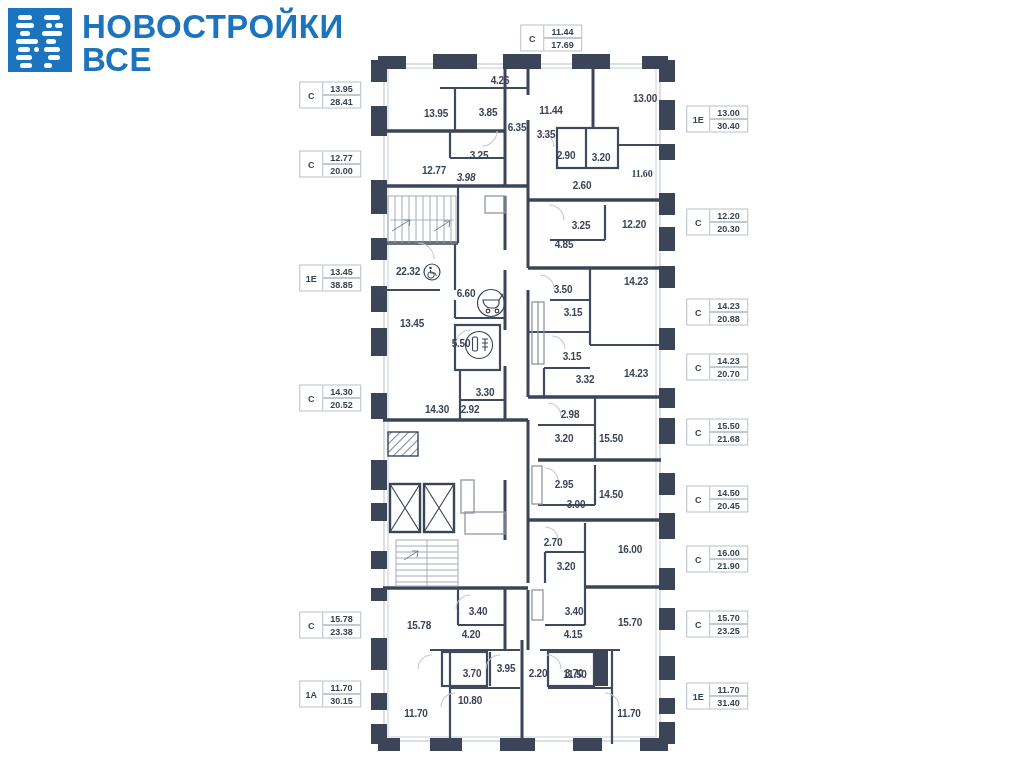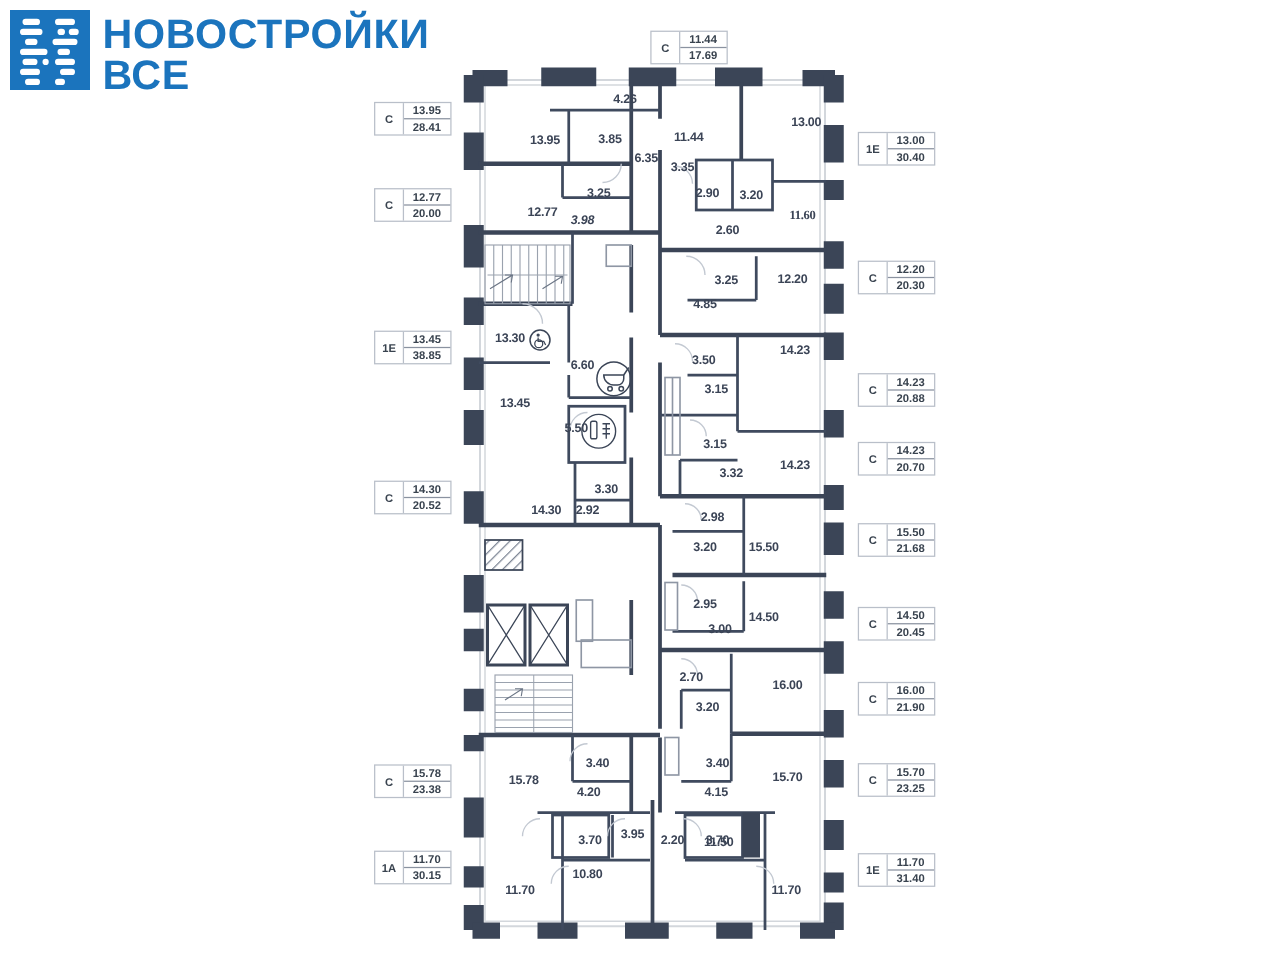--- a/index.html
+++ b/index.html
@@ -247,21 +247,21 @@
       <div class="dim" style="left: 551px; top: 110px;">11.44</div>
       <div class="dim" style="left: 645px; top: 98px;">13.00</div>
       <div class="dim" style="left: 546px; top: 134px;">3.35</div>
       <div class="dim" style="left: 566px; top: 155px;">2.90</div>
       <div class="dim" style="left: 601px; top: 157px;">3.20</div>
       <div class="dim" style="left: 642px; top: 173px; font-family: Liberation Serif, serif;">11.60</div>
       <div class="dim" style="left: 582px; top: 185px;">2.60</div>
       <div class="dim" style="left: 581px; top: 225px;">3.25</div>
       <div class="dim" style="left: 634px; top: 224px;">12.20</div>
       <div class="dim" style="left: 564px; top: 244px;">4.85</div>
-      <div class="dim" style="left: 408px; top: 271px;">13.30</div>
+      <div class="dim" style="left: 408px; top: 271px;">22.32</div>
       <div class="dim" style="left: 466px; top: 293px;">6.60</div>
       <div class="dim" style="left: 563px; top: 289px;">3.50</div>
       <div class="dim" style="left: 636px; top: 281px;">14.23</div>
       <div class="dim" style="left: 573px; top: 312px;">3.15</div>
       <div class="dim" style="left: 412px; top: 323px;">13.45</div>
       <div class="dim" style="left: 461px; top: 343px;">5.50</div>
       <div class="dim" style="left: 572px; top: 356px;">3.15</div>
       <div class="dim" style="left: 561px; top: 379px; margin-left: 24px;">3.32</div>
       <div class="dim" style="left: 636px; top: 373px;">14.23</div>
       <div class="dim" style="left: 485px; top: 392px;">3.30</div>

